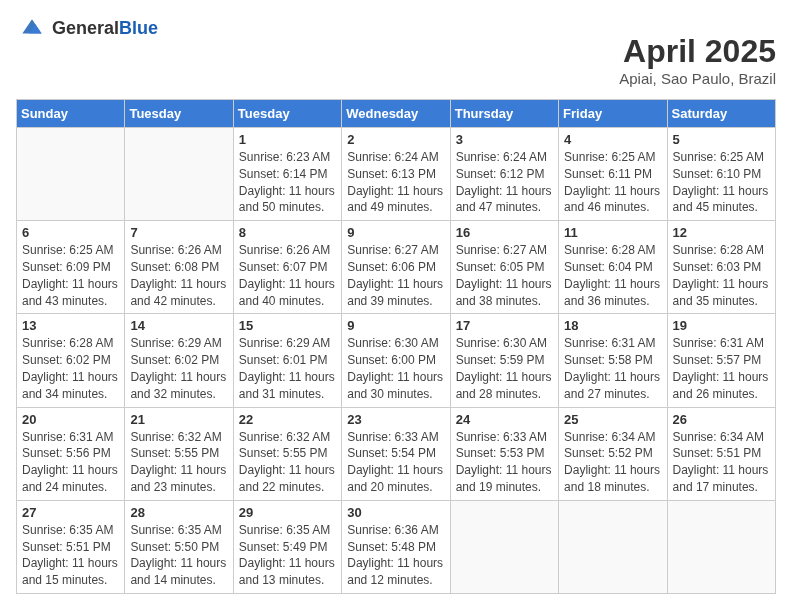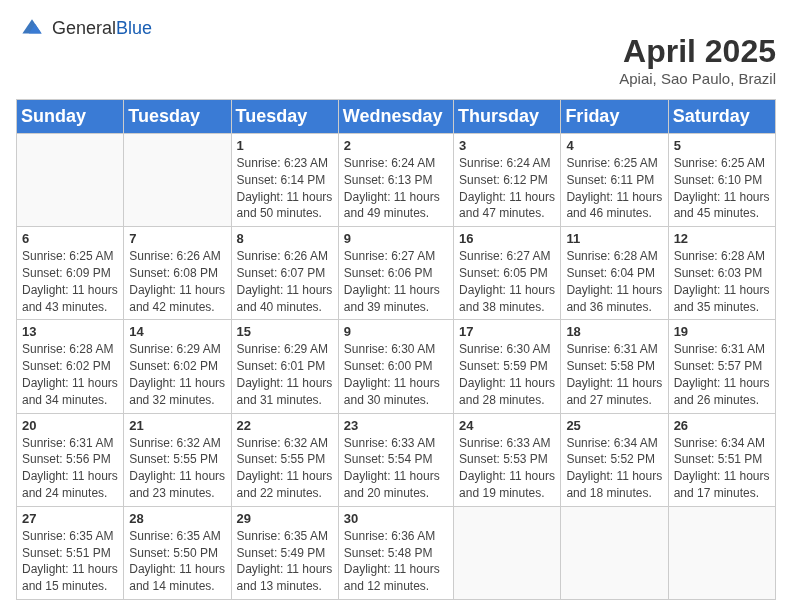--- a/index.html
+++ b/index.html
@@ -39,21 +39,21 @@
       color: #555;
     }
     .calendar {
       width: 100%;
       border-collapse: collapse;
       border: 1px solid #ccc;
     }
     .calendar th {
       background-color: #3a7bd5;
       color: #fff;
-      font-size: 18px;
+      font-size: 13px;
       font-weight: bold;
       padding: 6px 4px;
       border: 1px solid #ccc;
       text-align: left;
     }
     .calendar td {
       vertical-align: top;
       border: 1px solid #ccc;
       padding: 4px 5px;
       font-size: 10.5px;
@@ -82,21 +82,21 @@
 </head>
 <body>
 
 <div class="header">
   <div class="logo">
     <svg class="logo-icon" viewBox="0 0 40 30" xmlns="http://www.w3.org/2000/svg">
       <polygon points="8,22 20,4 32,22" fill="#1a5fb4" opacity="0.85"></polygon>
       <polygon points="16,22 24,10 32,22" fill="#3a7bd5" opacity="0.9"></polygon>
     </svg>
     <div>
-      <span style="font-size:18px;font-weight:normal;color:#333;">General</span><span style="font-size:18px;font-weight:normal;color:#1a5fb4;">Blue</span>
+      <span style="font-size:18px;font-weight:bold;color:#333;">General</span><span style="font-size:18px;font-weight:bold;color:#1a5fb4;">Blue</span>
     </div>
   </div>
   <div class="title-block">
     <div class="title-month">April 2025</div>
     <div class="title-location">Apiai, Sao Paulo, Brazil</div>
   </div>
 </div>
 
 <table class="calendar">
   <thead>

